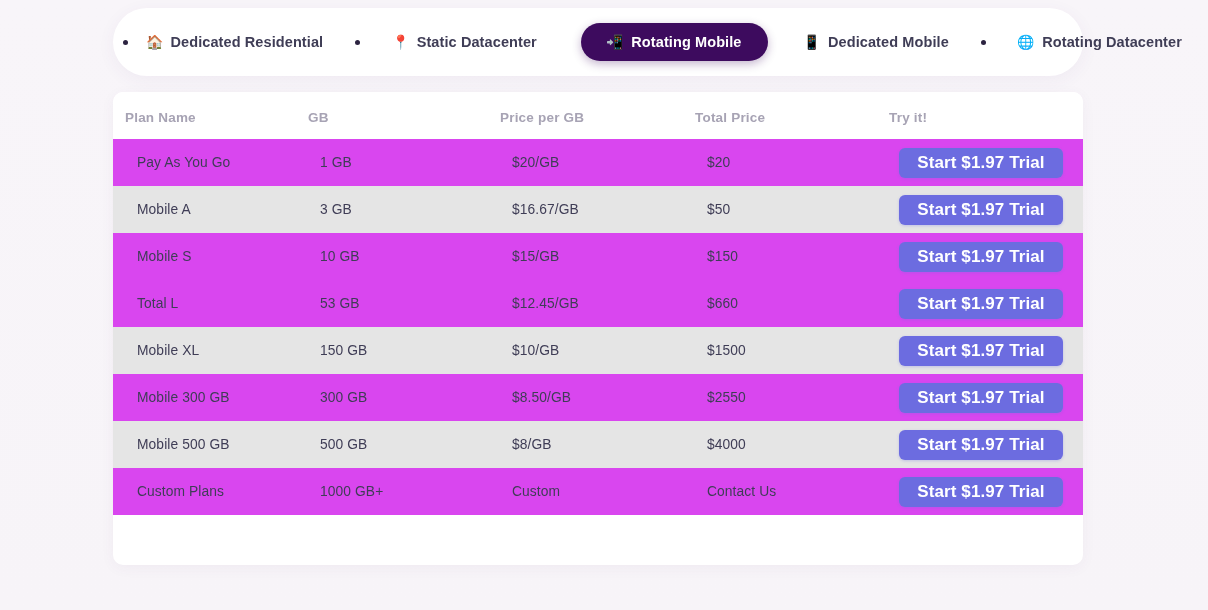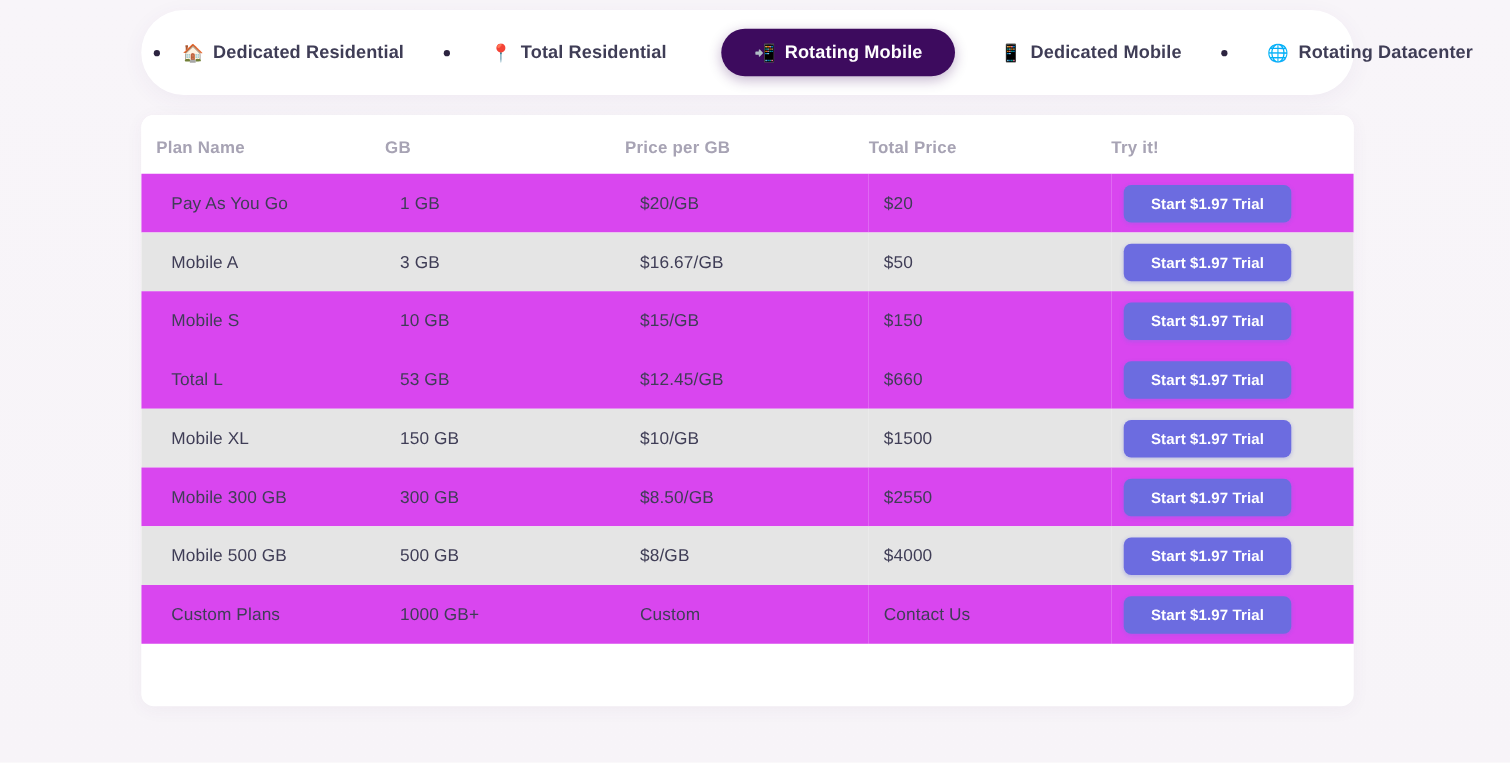--- a/index.html
+++ b/index.html
@@ -144,26 +144,26 @@
   .col-try   { width: 194px; }
 
   th.col-plan { padding-left: 12px !important; }
 
   .cell-inner { padding-left: 12px; }
 
   .trial-btn {
     display: inline-flex;
     align-items: center;
     justify-content: center;
-    width: 134px;
+    width: 164px;
     height: 30px;
     margin-left: 10px;
     background: #6c6ce0;
     color: #ffffff;
-    font-size: 12px;
+    font-size: 17px;
     font-weight: 700;
     letter-spacing: 0.1px;
     border: none;
     border-radius: 6px;
     cursor: pointer;
     font-family: "Liberation Sans", sans-serif;
     box-shadow: 0 1px 3px rgba(108, 108, 224, 0.30);
   }
 </style>
 </head>
@@ -180,21 +180,21 @@
         <span class="tab-ico">🏠</span>
         <span class="tab-label">Dedicated Residential</span>
       </div>
 
       <div class="gap-a"></div>
       <div class="dot-sep"></div>
       <div class="gap-a"></div>
 
       <div class="tab">
         <span class="tab-ico">📍</span>
-        <span class="tab-label">Total Residential</span>
+        <span class="tab-label">Static Datacenter</span>
       </div>
 
       <div class="gap-c"></div>
 
       <div class="tab active">
         <span class="tab-ico">📲</span>
         <span class="tab-label">Rotating Mobile</span>
       </div>
 
       <div class="gap-b"></div>

